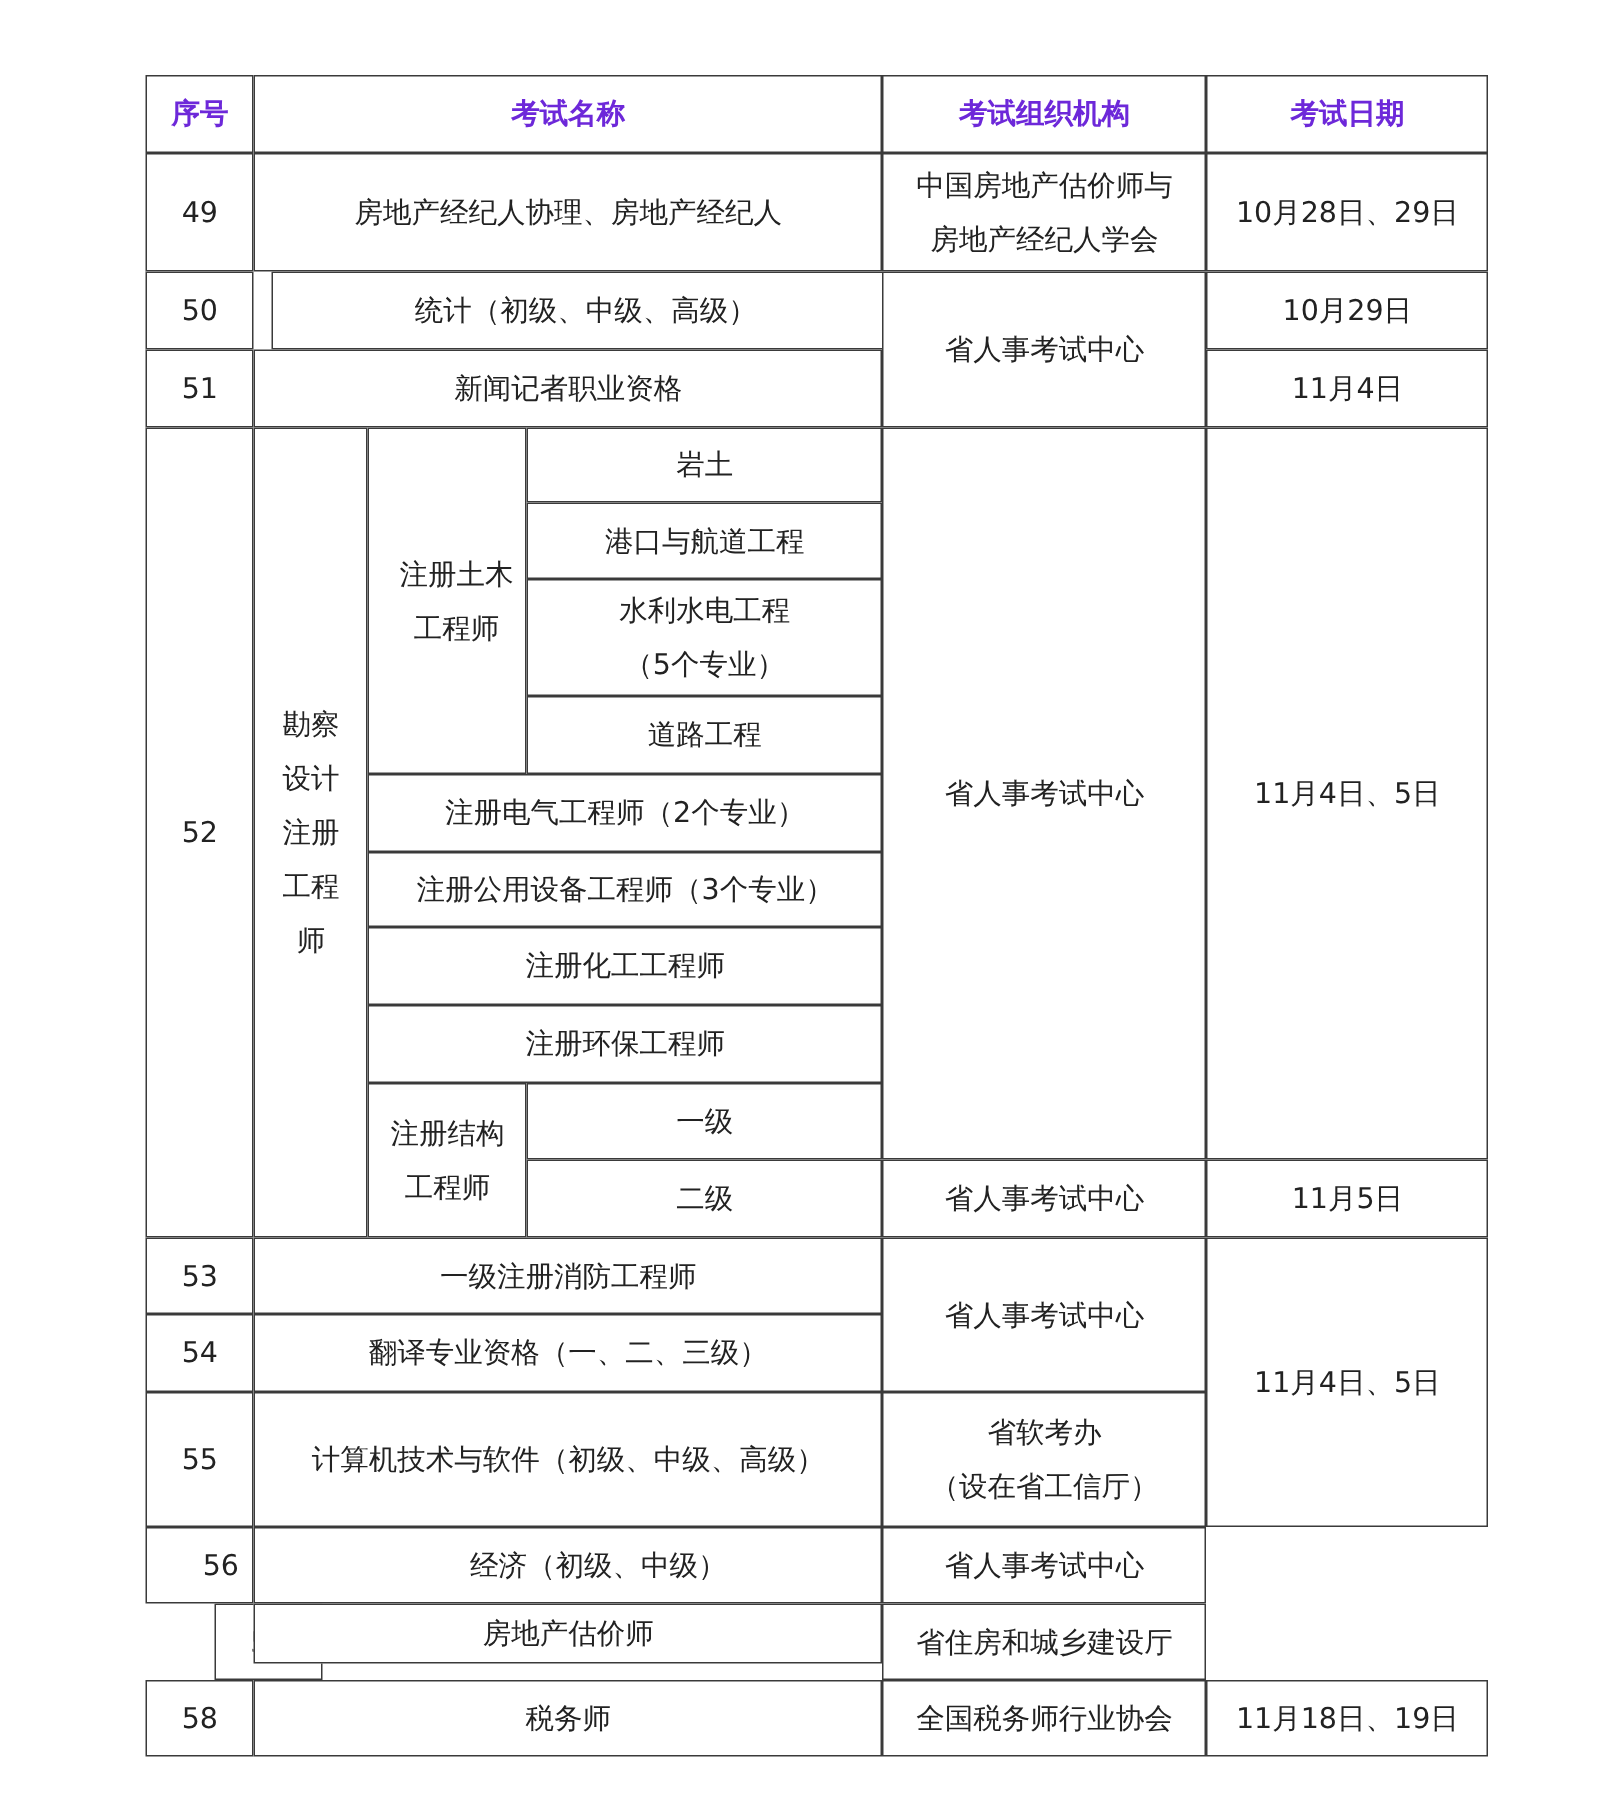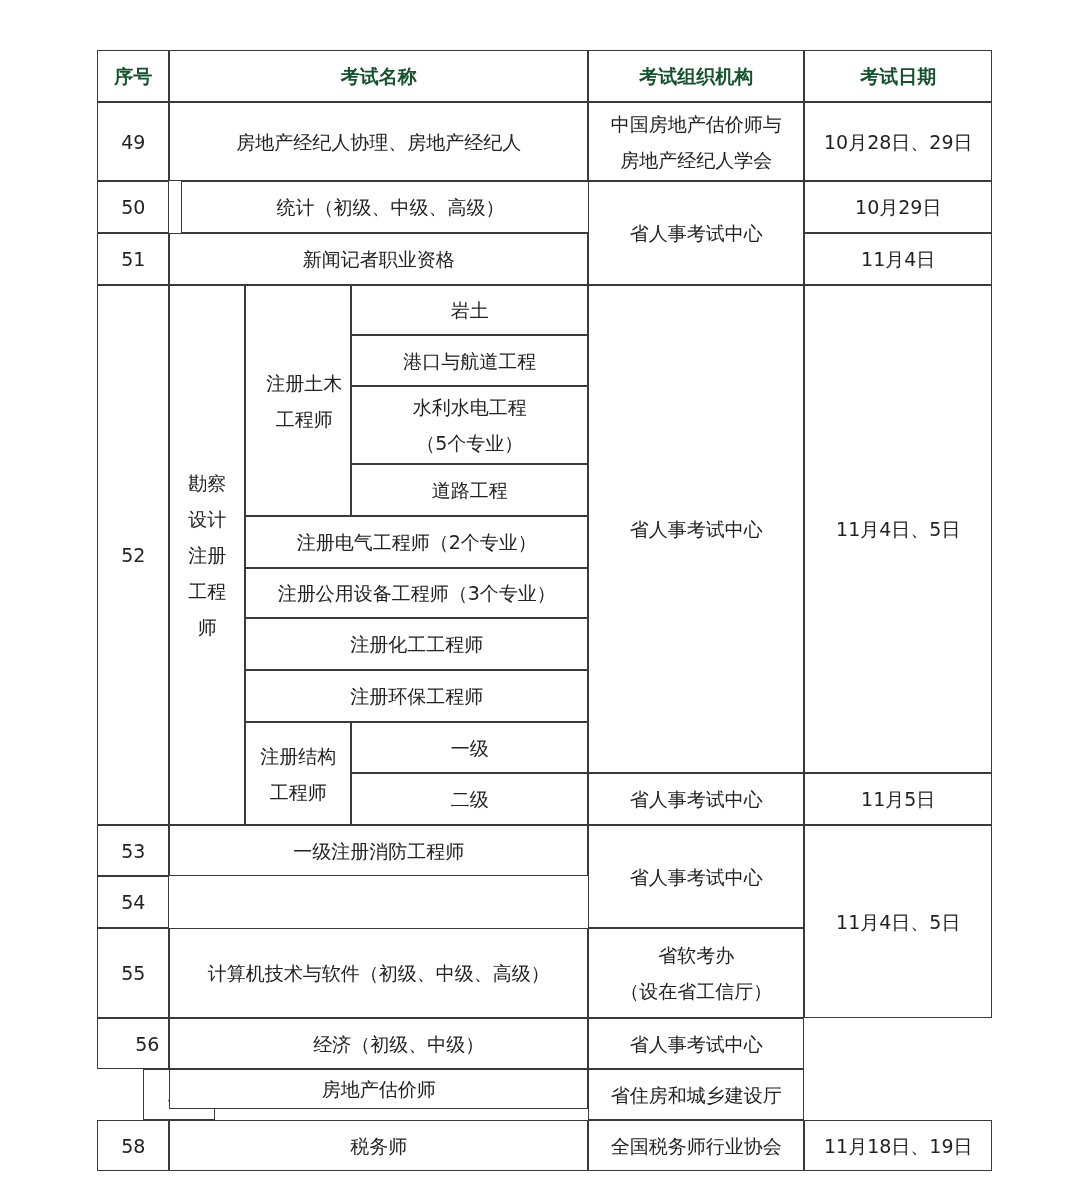--- a/index.html
+++ b/index.html
@@ -2,21 +2,21 @@
 <html><head>
 <meta charset="utf-8">
 <style>
   html, body { margin: 0; padding: 0; background: #ffffff; }
   body { width: 1080px; height: 1195px; position: relative; overflow: hidden;
          font-family: "DejaVu Sans", "Liberation Sans", sans-serif; color: #222; }
   #table { position: absolute; left: 0; top: 0; width: 1080px; height: 1195px; }
   .cell { position: absolute; box-sizing: border-box; border: 1.5px solid #3a3a3a;
           display: flex; align-items: center; justify-content: center; text-align: center;
           font-size: 19px; line-height: 36px; background: #fff; margin: -0.75px 0 0 -0.75px; }
-  .cell.hdr { font-weight: bold; font-size: 19px; color: #14532d; }
+  .cell.hdr { font-weight: bold; font-size: 19px; color: #6d28d9; }
   .cell span { white-space: pre-line; }
   .cell.num { font-size: 19px; }
 </style>
 </head>
 <body>
 
 <div id="table">
 
   <div class="cell hdr" style="left:98px;top:51px;width:72px;height:52px;">
       <span>序号</span>
@@ -139,20 +139,23 @@
   <div class="cell" style="left:589px;top:826px;width:216px;height:103px;">
       <span>省人事考试中心</span>
     </div>
   <div class="cell" style="left:805px;top:826px;width:188px;height:193px;">
       <span>11月4日、5日</span>
     </div>
 
   <div class="cell num" style="left:98px;top:877px;width:72px;height:52px;">
       <span>54</span>
     </div>
+  <div class="cell" style="left:170px;top:877px;width:419px;height:52px;">
+      <span>翻译专业资格（一、二、三级）</span>
+    </div>
 
   <div class="cell num" style="left:98px;top:929px;width:72px;height:90px;">
       <span>55</span>
     </div>
   <div class="cell" style="left:170px;top:929px;width:419px;height:90px;">
       <span>计算机技术与软件（初级、中级、高级）</span>
     </div>
   <div class="cell" style="left:589px;top:929px;width:216px;height:90px;">
       <span>省软考办
 （设在省工信厅）</span>

